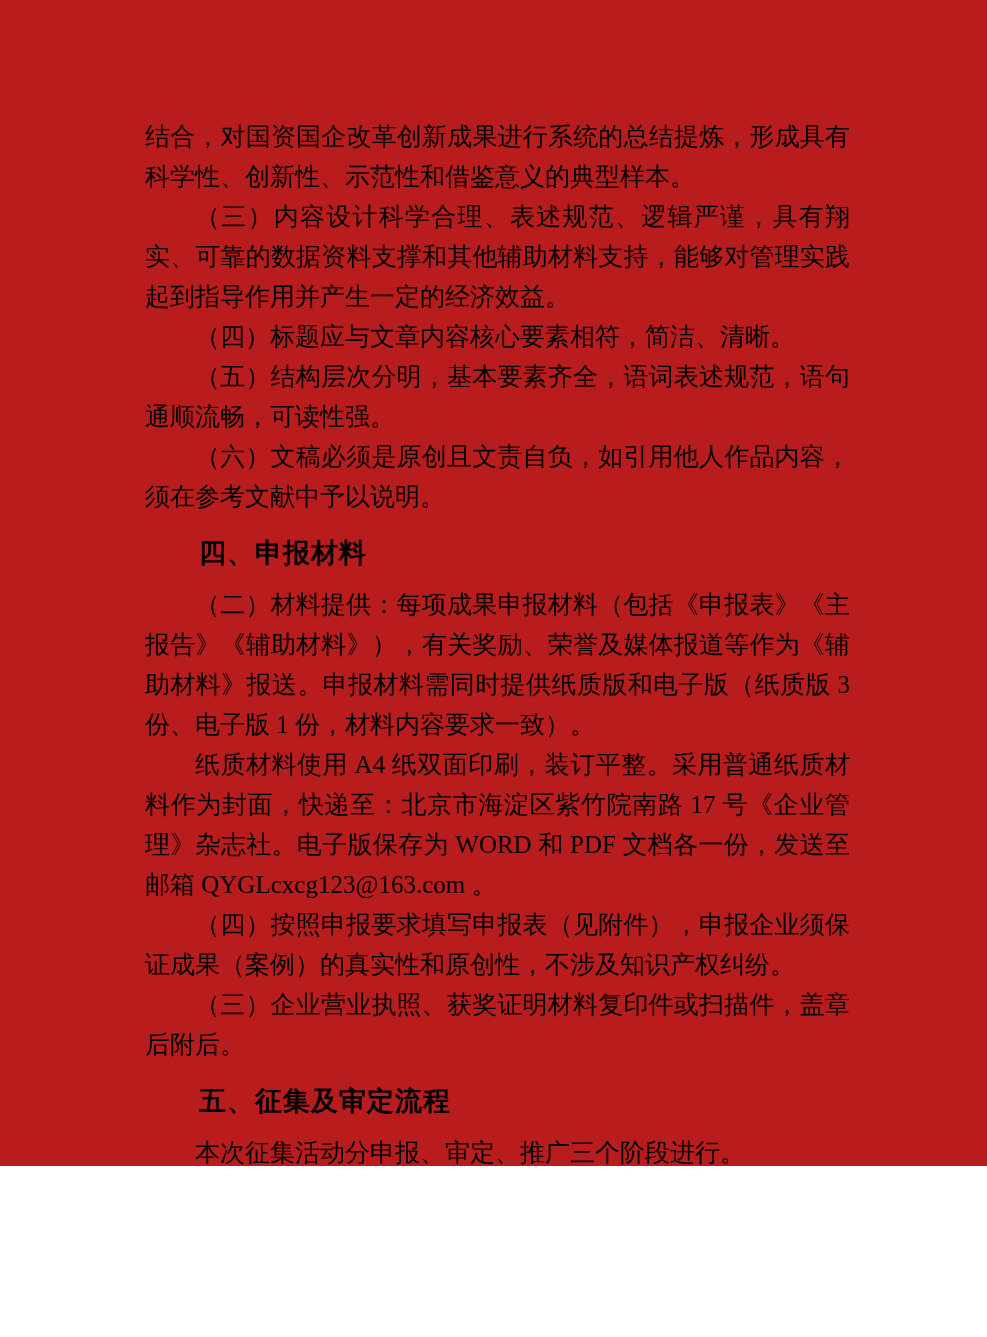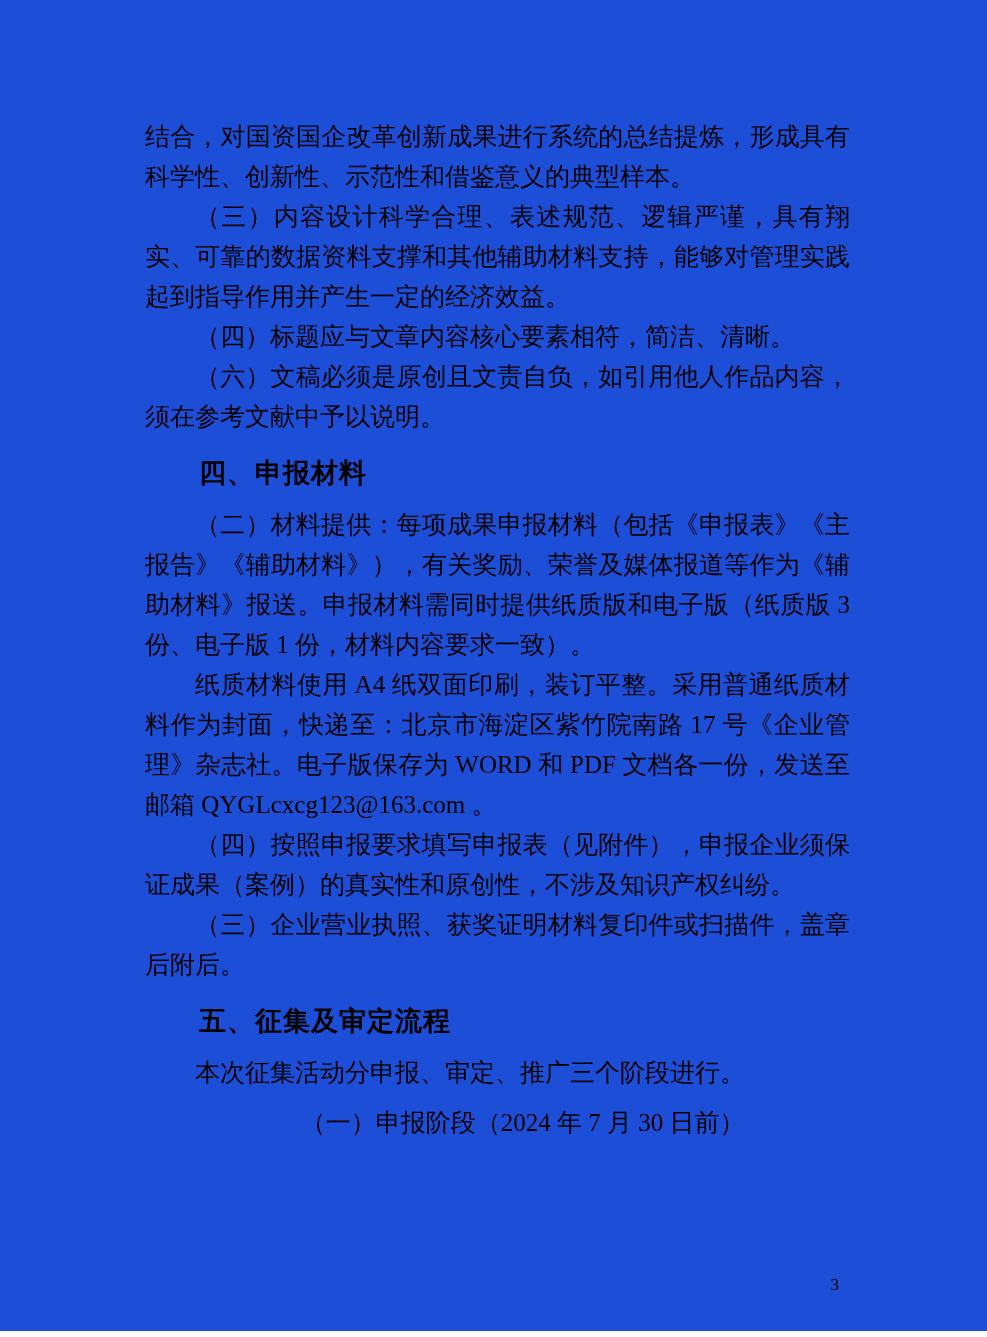--- a/index.html
+++ b/index.html
@@ -3,22 +3,22 @@
 <meta charset="utf-8">
 <style>
   html, body {
     margin: 0;
     padding: 0;
     background: #ffffff;
   }
   .page {
     position: relative;
     width: 987px;
-    height: 1331px;
-    background: #1d4ed8;
+    height: 1166px;
+    background: #b91c1c;
     overflow: hidden;
     color: #000000;
     font-family: "Liberation Serif", "DejaVu Serif", serif;
   }
   .content {
     position: absolute;
     left: 145px;
     top: 117px;
     width: 705px;
   }
@@ -57,20 +57,21 @@
   }
 </style>
 </head>
 <body>
 
 <div class="page">
   <div class="content">
     <p class="no-indent">结合，对国资国企改革创新成果进行系统的总结提炼，形成具有科学性、创新性、示范性和借鉴意义的典型样本。</p>
     <p>（三）内容设计科学合理、表述规范、逻辑严谨，具有翔实、可靠的数据资料支撑和其他辅助材料支持，能够对管理实践起到指导作用并产生一定的经济效益。</p>
     <p>（四）标题应与文章内容核心要素相符，简洁、清晰。</p>
+    <p>（五）结构层次分明，基本要素齐全，语词表述规范，语句通顺流畅，可读性强。</p>
     <p>（六）文稿必须是原创且文责自负，如引用他人作品内容，须在参考文献中予以说明。</p>
     <h2>四、申报材料</h2>
     <p>（二）材料提供：每项成果申报材料（包括《申报表》《主报告》《辅助材料》），有关奖励、荣誉及媒体报道等作为《辅助材料》报送。申报材料需同时提供纸质版和电子版（纸质版 3 份、电子版 1 份，材料内容要求一致）。</p>
     <p>纸质材料使用 A4 纸双面印刷，装订平整。采用普通纸质材料作为封面，快递至：北京市海淀区紫竹院南路 17 号《企业管理》杂志社。电子版保存为 WORD 和 PDF 文档各一份，发送至邮箱 QYGLcxcg123@163.com 。</p>
     <p>（四）按照申报要求填写申报表（见附件），申报企业须保证成果（案例）的真实性和原创性，不涉及知识产权纠纷。</p>
     <p>（三）企业营业执照、获奖证明材料复印件或扫描件，盖章后附后。</p>
     <h2>五、征集及审定流程</h2>
     <p>本次征集活动分申报、审定、推广三个阶段进行。</p>
     <p class="stage">（一）申报阶段（2024 年 7 月 30 日前）</p>
   </div>

